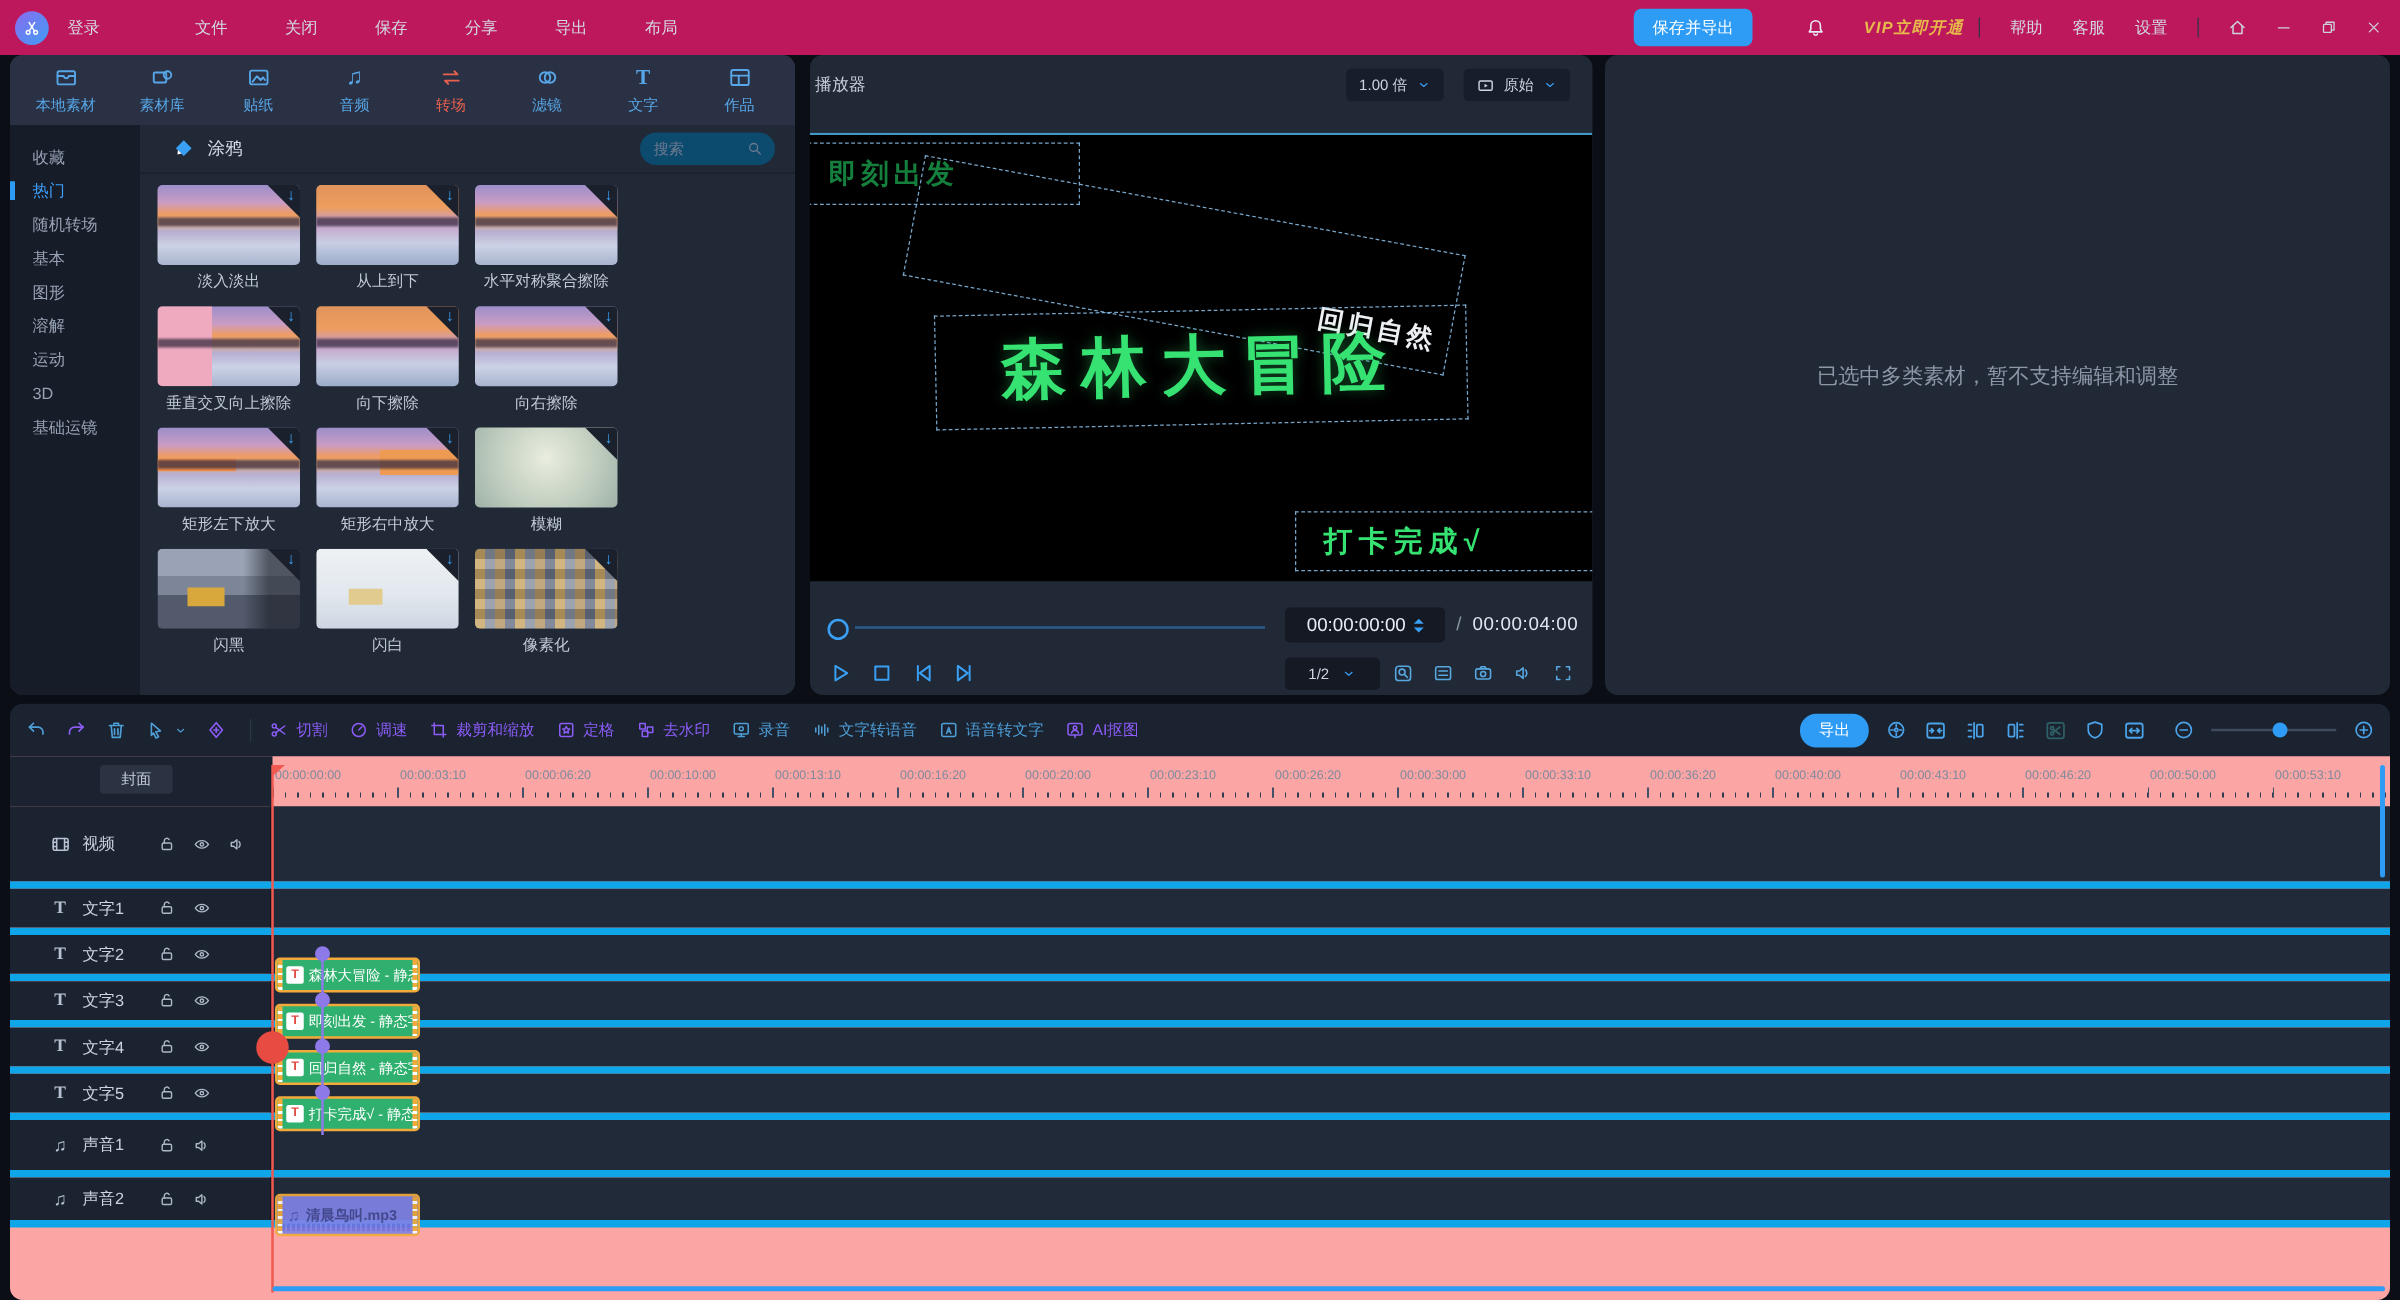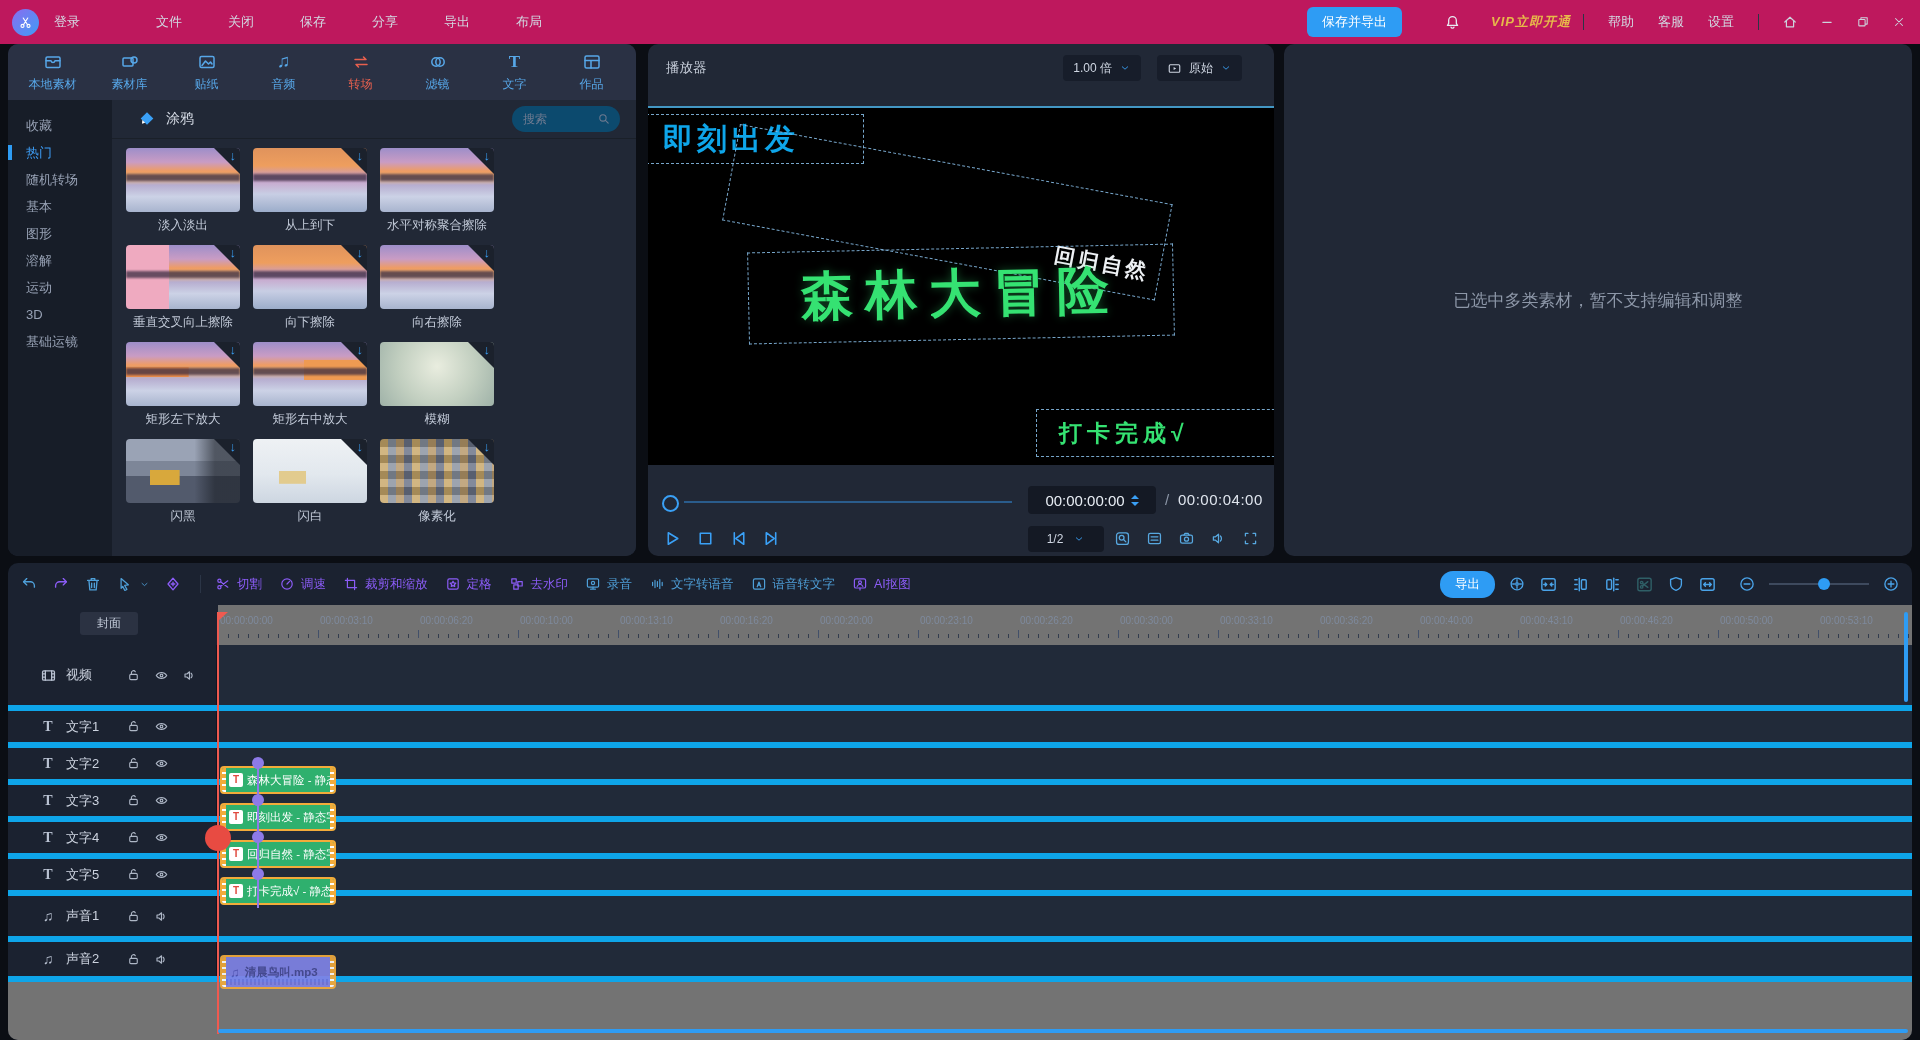--- a/index.html
+++ b/index.html
@@ -55,28 +55,28 @@
   .th-split{background:linear-gradient(90deg,#efaac0 0 38%,transparent 38%),linear-gradient(180deg,#9d8ec9 0%,#c99cc4 22%,#ef9c63 36%,#e8ae78 46%,#b7aed0 58%,#ccd2e6 76%,#a8b4ce 100%);}
   .th-rl{background:linear-gradient(#ee8e4a,#ee8e4a) 0 46%/55% 16% no-repeat,linear-gradient(180deg,#9d8ec9 0%,#c99cc4 22%,#ef9c63 36%,#e8ae78 46%,#b7aed0 58%,#ccd2e6 76%,#a8b4ce 100%);}
   .th-rr{background:linear-gradient(#ee9a52,#ee9a52) 100% 42%/55% 32% no-repeat,linear-gradient(180deg,#9d8ec9 0%,#c99cc4 22%,#ef9c63 36%,#e8ae78 46%,#b7aed0 58%,#ccd2e6 76%,#a8b4ce 100%);}
   .th-blur{background:radial-gradient(circle at 50% 38%,#e9eddf 0%,#c2cfc0 55%,#9fb2a8 100%);}
   .th-dark{background:linear-gradient(#d8a83c,#d8a83c) 28% 64%/26% 24% no-repeat,linear-gradient(90deg,transparent 60%,rgba(20,24,30,.55) 78%),linear-gradient(180deg,#9aa3b5 0 34%,#7d8698 34% 58%,#525a6c 58%);}
   .th-white{background:linear-gradient(#e2cb8e,#e2cb8e) 30% 62%/24% 20% no-repeat,linear-gradient(180deg,#eef1f4 0%,#e2e8ee 55%,#cdd6e1 100%);}
   .th-pixel{background:repeating-linear-gradient(0deg,rgba(255,255,255,.16) 0 8px,rgba(0,0,0,.18) 8px 16px),repeating-linear-gradient(90deg,#c9a86a 0 8px,#8a93a0 8px 16px,#b7986a 16px 24px,#6b7488 24px 32px);}
 
   
   #player{left:648px;top:44px;width:626px;height:512px;}
-  .p-head{height:48px;display:flex;align-items:center;padding:0 18px;}
+  .p-head{height:48px;display:flex;align-items:center;padding:0 4px;}
   .p-title{color:#c6cdd9;font-size:13.5px;}
   .dd{background:#171d2a;border-radius:4px;height:26px;display:flex;align-items:center;gap:7px;padding:0 10px;font-size:12px;color:#cfd6e2;}
   .dd .chev{color:#3aa0f6;}
   .preview{position:absolute;left:0;top:62px;width:626px;height:359px;background:#000;overflow:hidden;}
   .preview::before{content:"";position:absolute;left:0;top:0;right:0;height:2px;background:#4fb2e6;opacity:.85;}
   .ovl{position:absolute;border:1px dashed rgba(140,195,238,.85);}
-  .t-ikcf{left:-2px;top:8px;width:200px;height:48px;color:#0ea5e9;font-size:30px;font-weight:bold;line-height:48px;padding-left:16px;letter-spacing:4px;}
+  .t-ikcf{left:-2px;top:8px;width:200px;height:48px;color:#15803d;font-size:22px;font-weight:bold;line-height:48px;padding-left:16px;letter-spacing:4px;}
   .t-hgzr-box{left:92px;top:18px;width:438px;height:96px;transform:rotate(10.5deg);transform-origin:0 0;}
   .t-hgzr{position:absolute;right:10px;bottom:12px;color:#eef1f4;font-size:21px;letter-spacing:3px;font-weight:bold;}
   .t-slmx{left:100px;top:142px;width:424px;height:90px;transform:rotate(-1.2deg);}
   .t-slmx div{text-align:center;line-height:88px;font-size:52px;font-weight:bold;color:#35e272;letter-spacing:12px;text-shadow:0 0 10px rgba(53,226,114,.35);}
   .t-dkwc{left:388px;top:303px;width:250px;height:46px;color:#35e272;font-size:23px;line-height:46px;padding-left:22px;letter-spacing:5px;font-weight:bold;}
   .scrub-dot{position:absolute;left:14px;top:451px;width:13px;height:13px;border:2.5px solid #3aa0f6;border-radius:50%;}
   .scrub-line{position:absolute;left:36px;top:457px;width:328px;height:2px;background:#2a5c8c;}
   .timebox{position:absolute;left:380px;top:442px;width:128px;height:28px;background:#141924;border-radius:4px;display:flex;align-items:center;justify-content:center;gap:6px;color:#e8edf4;font-size:15px;}
   .spin{display:flex;flex-direction:column;gap:3px;}
   .spin i{width:0;height:0;border-left:4px solid transparent;border-right:4px solid transparent;}
@@ -96,21 +96,21 @@
   #tl{left:8px;top:563px;width:1904px;height:477px;background:#1b2230;}
   .tl-toolbar{height:42px;display:flex;align-items:center;padding:0 12px;}
   .tbtn{display:flex;align-items:center;gap:6px;margin-right:17px;color:#4e9fd8;font-size:12.5px;white-space:nowrap;}
   .tbtn.ico{margin-right:14px;}
   .dim{color:#8b5cf6;}
   .tl-div{width:1px;height:18px;background:#2b3546;margin:0 14px 0 4px;}
   .tl-right{margin-left:auto;display:flex;align-items:center;gap:13px;color:#4aa3e8;}
   .btn-export{background:#2e9cf4;color:#fff;border-radius:13px;padding:5px 15px;font-size:12.5px;}
   .zoomtrack{width:100px;height:2px;background:#3e4a5e;position:relative;}
   .zoomhandle{position:absolute;left:49px;top:-5px;width:12px;height:12px;border-radius:50%;background:#2e9cf4;}
-  .tl-body{position:relative;height:435px;background:#737373;}
+  .tl-body{position:relative;height:435px;background:#fca5a5;}
   .cover-btn{position:absolute;left:72px;top:7px;width:58px;height:23px;background:#2b3242;border-radius:3px;color:#c5cddb;font-size:12px;display:flex;align-items:center;justify-content:center;}
   .ruler{position:absolute;left:210px;top:7px;width:1694px;height:26px;
     background-image:repeating-linear-gradient(90deg,#42506a 0 1px,transparent 1px 100px),repeating-linear-gradient(90deg,#323c4e 0 1px,transparent 1px 10px);
     background-size:1694px 8px,1694px 4px;background-position:0 100%,0 100%;background-repeat:no-repeat,no-repeat;}
   .rlab{position:absolute;top:3px;font-size:10px;color:#7e8a9d;white-space:nowrap;}
   .rows{position:absolute;left:0;top:40px;width:1904px;}
   .trow{display:flex;box-sizing:border-box;border-bottom:6px solid #0ea5e9;}
   .thead{width:210px;box-sizing:border-box;background:#1b2230;display:flex;align-items:center;position:relative;border-right:2px solid #10151f;}
   .thead .ticon{margin-left:30px;color:#b9c2d2;width:20px;display:flex;justify-content:center;}
   .thead .tname{margin-left:8px;color:#ccd3df;font-size:13px;white-space:nowrap;}

